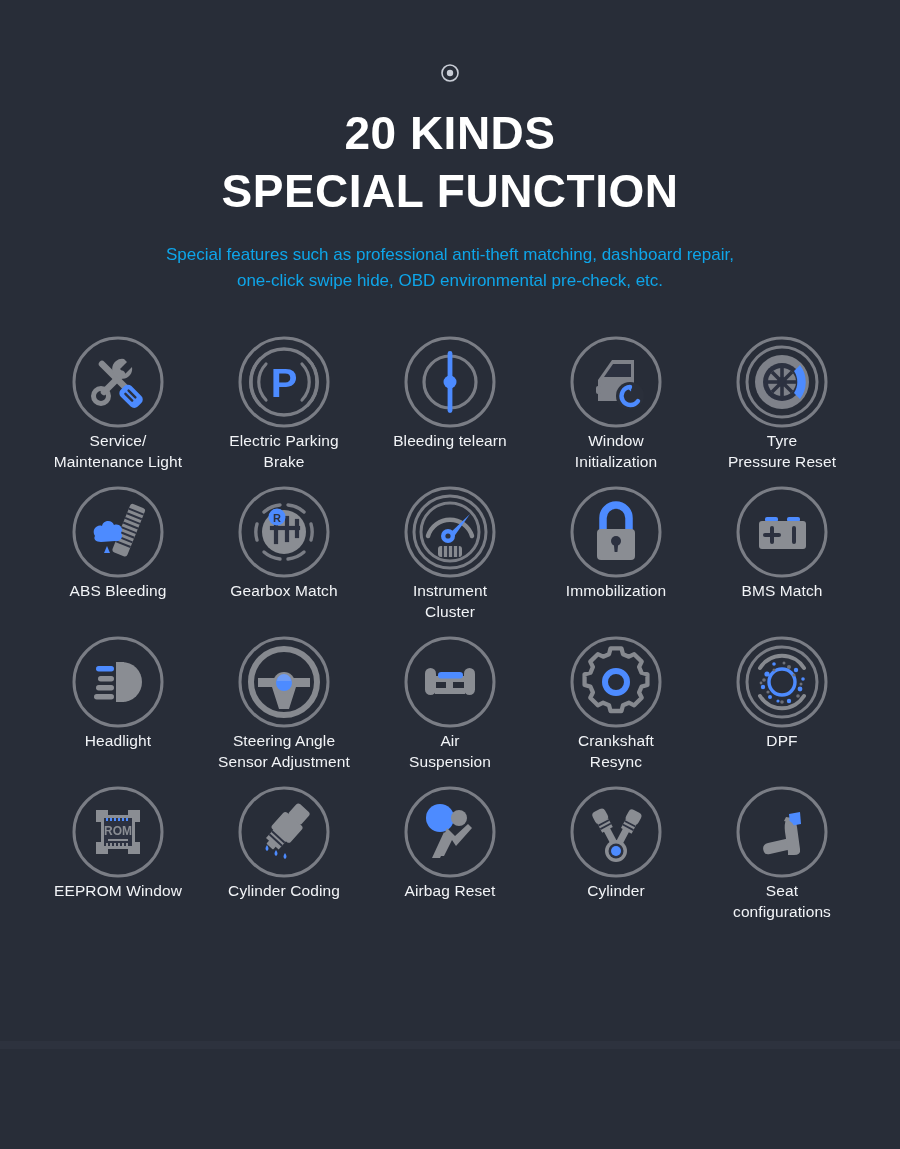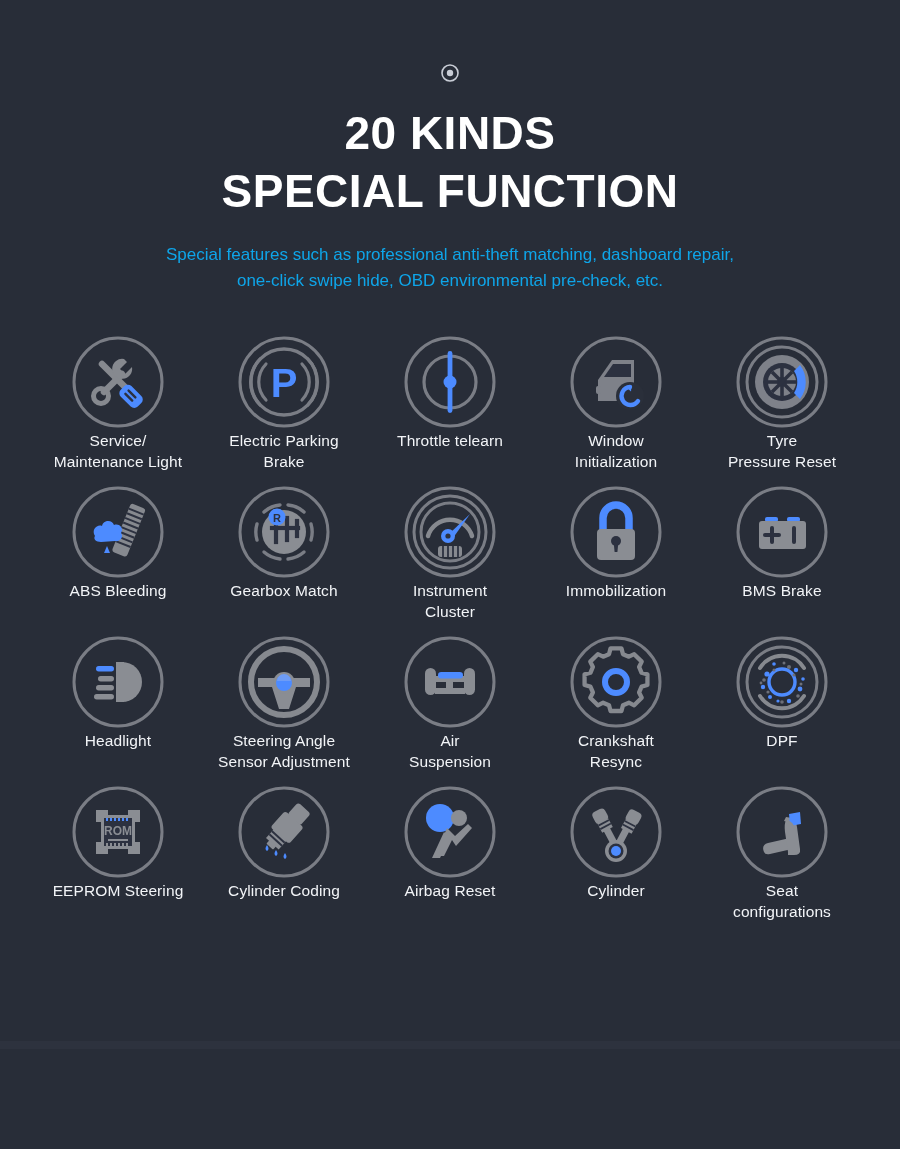--- a/index.html
+++ b/index.html
@@ -156,21 +156,21 @@
 
     <div class="cell">
       <div class="icon-wrap">
         <svg viewBox="0 0 96 96">
           <circle cx="48" cy="48" r="44" fill="none" stroke="#7a7d85" stroke-width="3"></circle>
           <circle cx="48" cy="48" r="26" fill="none" stroke="#7a7d85" stroke-width="3.2"></circle>
           <rect x="45.6" y="17" width="4.8" height="62" rx="2.4" fill="#4d8bff"></rect>
           <circle cx="48" cy="48" r="6.5" fill="#4d8bff"></circle>
         </svg>
       </div>
-      <div class="cell-label">Throttle telearn</div>
+      <div class="cell-label">Bleeding telearn</div>
     </div>
 
     <div class="cell">
       <div class="icon-wrap">
         <svg viewBox="0 0 96 96">
           <circle cx="48" cy="48" r="44" fill="none" stroke="#7a7d85" stroke-width="3"></circle>
           <path d="M30 67 L30 46 L44 26 L66 26 L66 44 L66 67 Z" fill="#7e8189"></path>
           <path d="M45 30 L63 30 L63 43 L36 43 Z" fill="#2c3140"></path>
           <rect x="28" y="52" width="5" height="8" rx="2" fill="#7e8189"></rect>
           <circle cx="62" cy="62" r="14" fill="#2a2f3a"></circle>
@@ -301,21 +301,21 @@
           <rect x="31" y="33" width="13" height="5" rx="2" fill="#4d8bff"></rect>
           <rect x="53" y="33" width="13" height="5" rx="2" fill="#4d8bff"></rect>
           <rect x="25" y="37" width="47" height="28" rx="3" fill="#8a8d93"></rect>
           <g stroke="#2c3140" stroke-width="4" stroke-linecap="round">
             <path d="M31 51 L45 51"></path>
             <path d="M38 44 L38 58"></path>
             <path d="M60 44 L60 58"></path>
           </g>
         </svg>
       </div>
-      <div class="cell-label">BMS Brake</div>
+      <div class="cell-label">BMS Match</div>
     </div>
 
     <div class="cell">
       <div class="icon-wrap">
         <svg viewBox="0 0 96 96">
           <circle cx="48" cy="48" r="44" fill="none" stroke="#7a7d85" stroke-width="3"></circle>
           <path d="M48 28 L52 28 A20 20 0 0 1 52 68 L48 68 Z" fill="#8a8d93"></path>
           <rect x="46" y="28" width="8" height="40" fill="#8a8d93"></rect>
           <rect x="26" y="32" width="18" height="5.5" rx="2.7" fill="#4d8bff"></rect>
           <rect x="28" y="42" width="16" height="5.5" rx="2.7" fill="#8a8d93"></rect>
@@ -435,21 +435,21 @@
           <g fill="#8a8d93">
             <rect x="36" y="59" width="2" height="3"></rect>
               <rect x="40" y="59" width="2" height="3"></rect>
             <rect x="44" y="59" width="2" height="3"></rect>
               <rect x="48" y="59" width="2" height="3"></rect>
             <rect x="52" y="59" width="2" height="3"></rect>
               <rect x="56" y="59" width="2" height="3"></rect>
           </g>
         </svg>
       </div>
-      <div class="cell-label">EEPROM Steering</div>
+      <div class="cell-label">EEPROM Window</div>
     </div>
 
     <div class="cell">
       <div class="icon-wrap">
         <svg viewBox="0 0 96 96">
           <circle cx="48" cy="48" r="44" fill="none" stroke="#7a7d85" stroke-width="3"></circle>
           <g transform="rotate(42 48 46)">
             <rect x="40" y="16" width="17" height="16" rx="3" fill="#8a8d93"></rect>
             <rect x="36" y="31" width="25" height="22" rx="3" fill="#8a8d93"></rect>
             <rect x="40" y="52" width="17" height="12" fill="#8a8d93"></rect>

